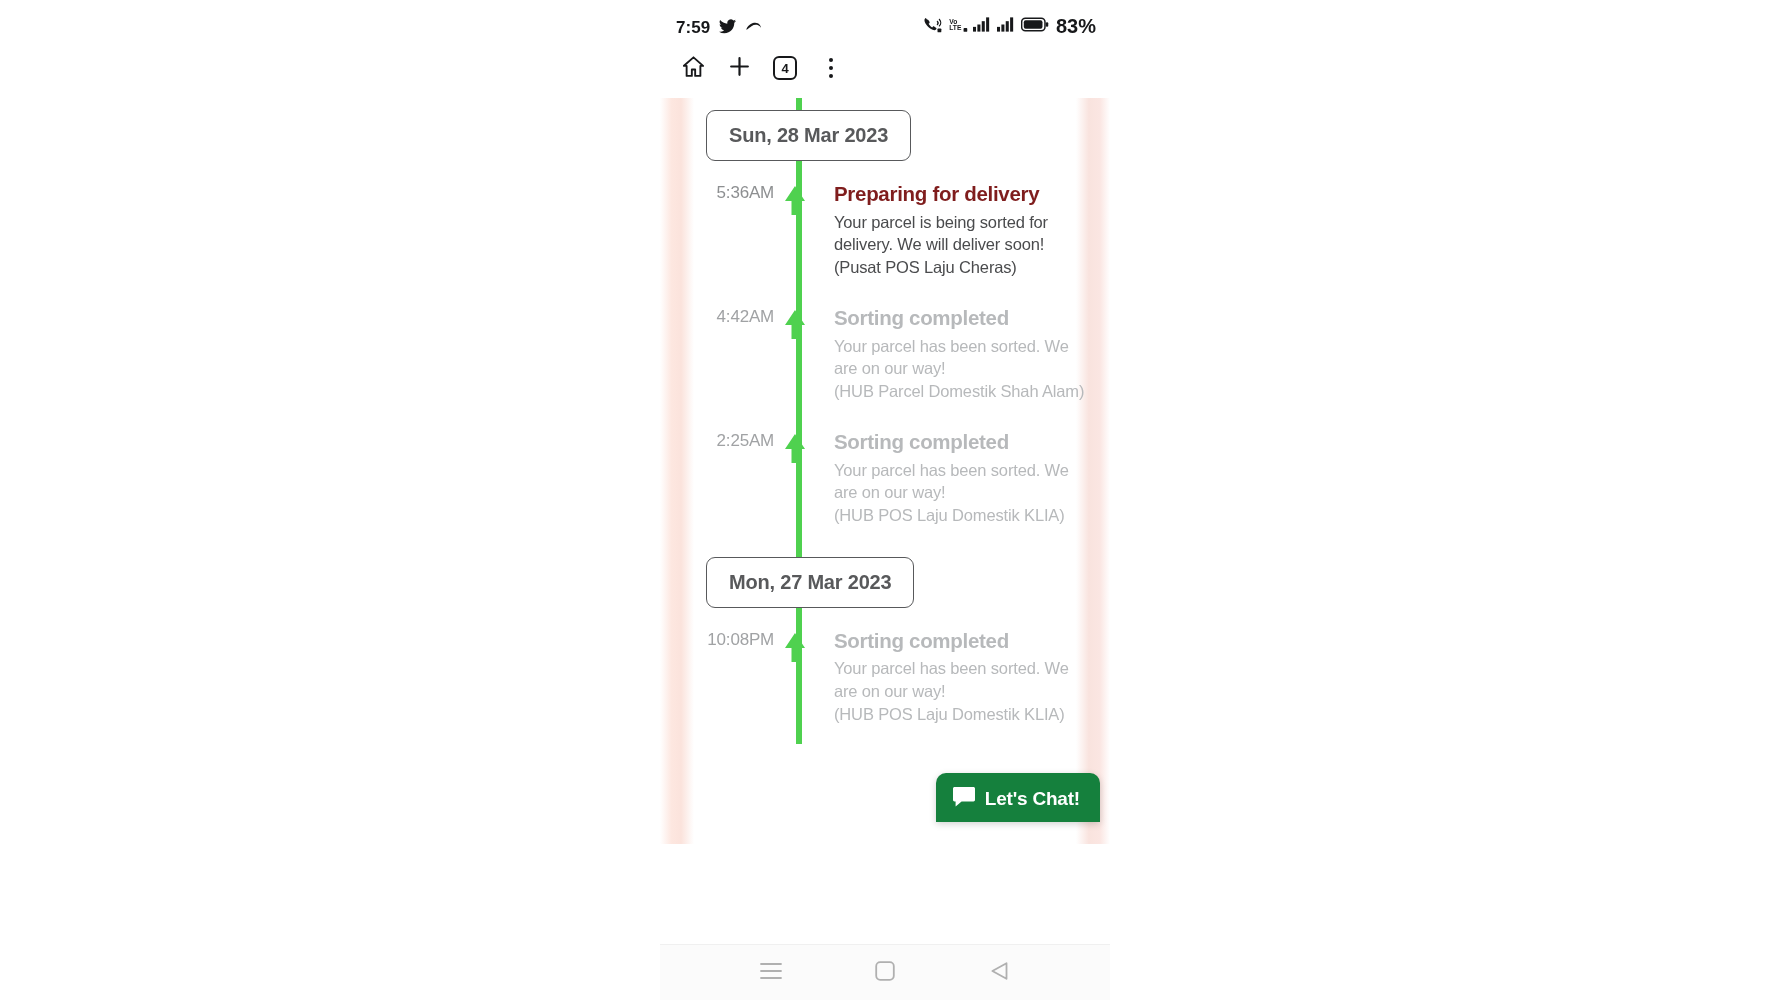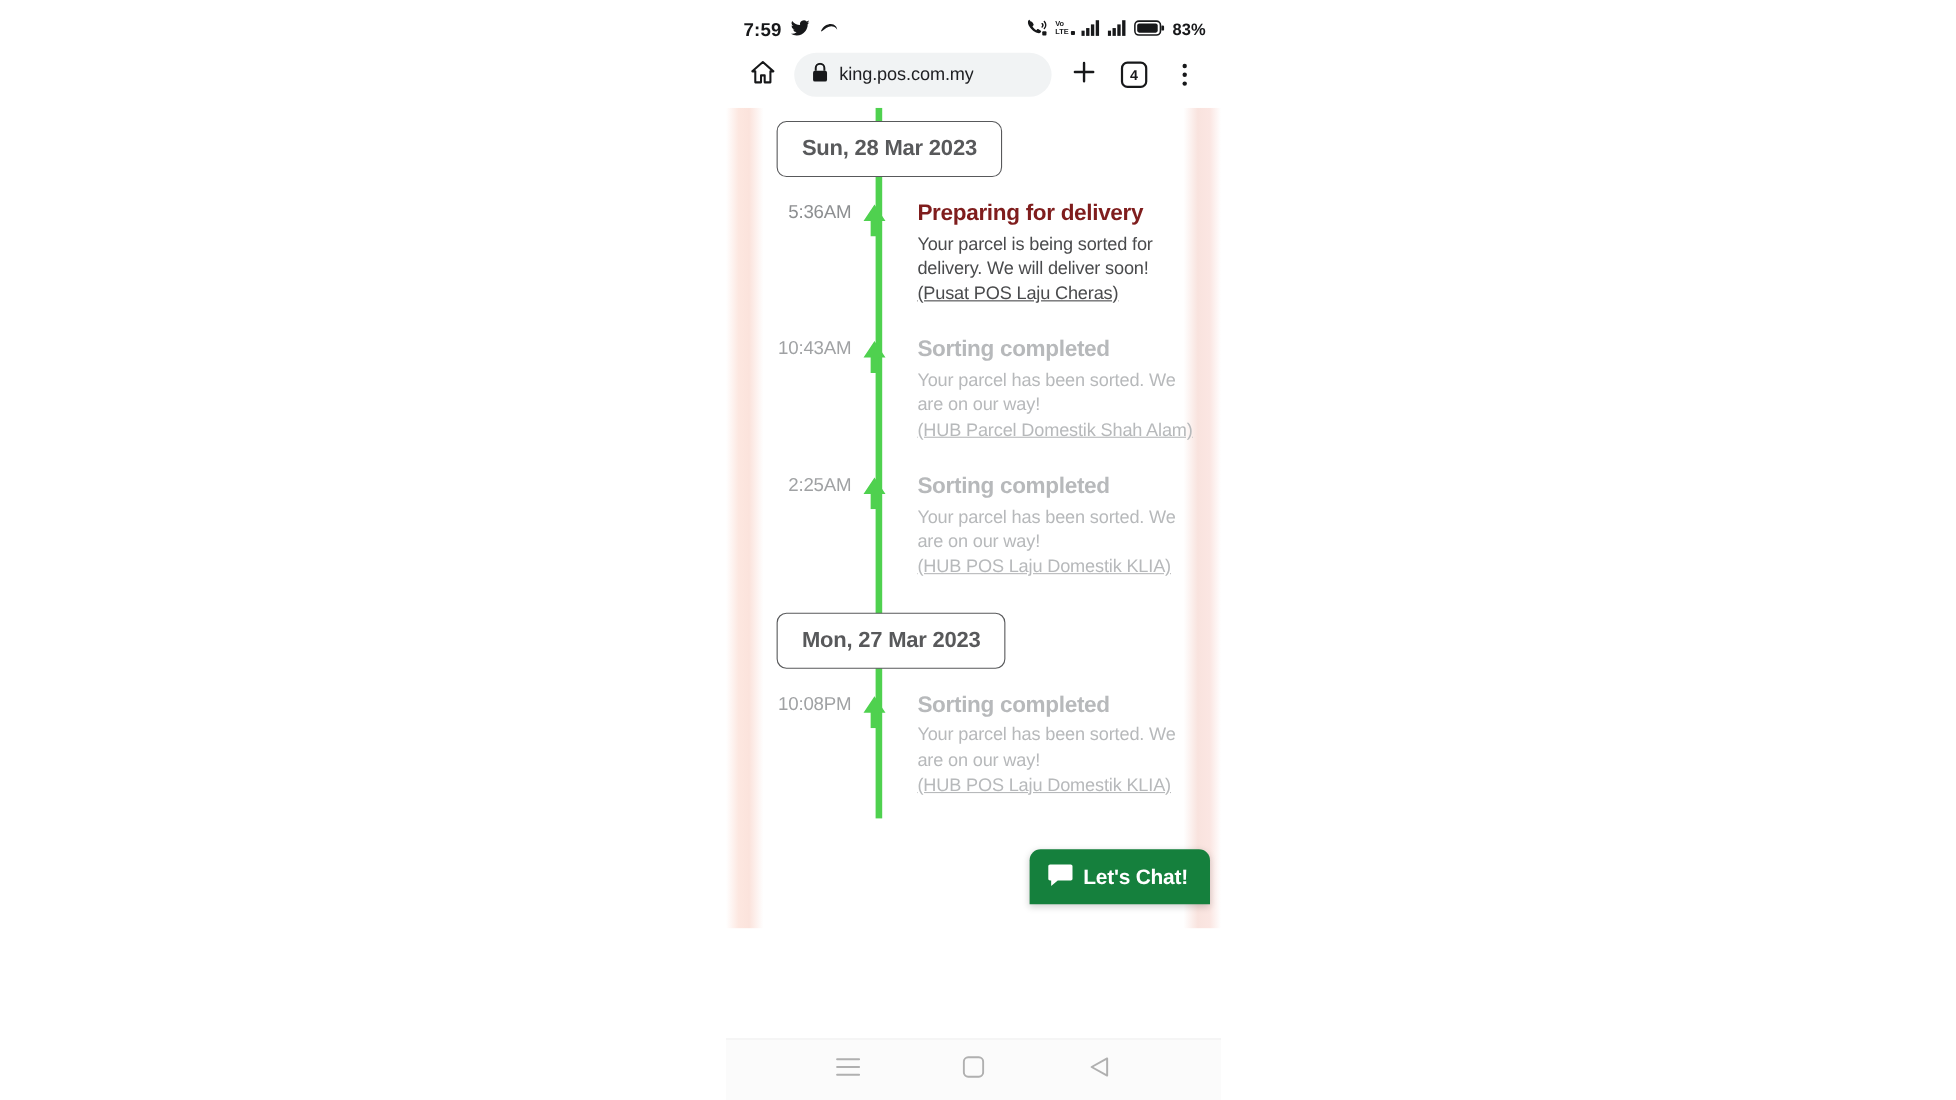--- a/index.html
+++ b/index.html
@@ -51,21 +51,21 @@
     letter-spacing: 0.1px;
   }
   .status-right {
     margin-left: auto;
     display: flex;
     align-items: center;
     gap: 5px;
   }
   .ic { display: block; }
   .batt-pct {
-    font-size: 15px;
+    font-size: 20px;
     font-weight: 600;
     color: #17181a;
     margin-left: 2px;
   }
 
   
   .browser-bar {
     height: 60px;
     background: #ffffff;
     display: flex;
@@ -241,21 +241,21 @@
   }
   .ev-desc {
     font-size: 16.5px;
     line-height: 1.38;
     letter-spacing: -0.15px;
     color: #b7b9bb;
   }
   .event.is-active .ev-title { color: #7f1d1d; }
   .event.is-active .ev-desc  { color: #4a4b4d; }
   .event.is-active .ev-time  { color: #8d8f91; }
-  .ev-loc { margin-top: 0; text-decoration: underline; }
+  .ev-loc { margin-top: 0; }
 
   
   .chat-fab {
     position: absolute;
     right: 10px;
     bottom: 22px;
     z-index: 20;
     background: #15803d;
     border-radius: 10px 10px 0 0;
     padding: 13px 20px 10px 16px;
@@ -362,29 +362,20 @@
 
     <div class="browser-bar">
       <div class="tb-btn">
         <span>
           <svg width="25" height="25" viewBox="0 0 24 24">
               <path d="M12 3.2 2.8 11.3v0.1h2.6V21h5.0v-6.1h3.2V21h5.0v-9.6h2.6z" fill="none" stroke="#17181a" stroke-width="1.8" stroke-linejoin="round"></path>
             </svg>
         </span>
       </div>
 
-      <div class="omnibox">
-        <span>
-          <svg width="15" height="18" viewBox="0 0 14 17">
-            <path d="M3.3 7V4.6a3.7 3.7 0 0 1 7.4 0V7" fill="none" stroke="#17181a" stroke-width="1.7"></path>
-            <rect x="1" y="7" width="12" height="9.2" rx="1.6" fill="#17181a"></rect>
-          </svg>
-        </span>
-        <span class="omnibox-url" title="Search or type web address">king.pos.com.my</span>
-      </div>
 
       <div class="tb-btn">
         <span>
           <svg width="25" height="25" viewBox="0 0 24 24">
             <path d="M12 4v16M4 12h16" stroke="#17181a" stroke-width="2.1" stroke-linecap="round"></path>
           </svg>
         </span>
       </div>
 
       <div class="tb-btn">
@@ -422,21 +413,21 @@
               </span>
             </div>
             <div class="ev-body">
               <div class="ev-title">Preparing for delivery</div>
               <div class="ev-desc">Your parcel is being sorted for delivery. We will deliver soon!</div>
               <div class="ev-desc ev-loc">(Pusat POS Laju Cheras)</div>
             </div>
           </div>
 
           <div class="event">
-            <div class="ev-time">10:43AM</div>
+            <div class="ev-time">4:42AM</div>
             <div class="ev-marker">
               <span>
                 <svg width="26" height="30" viewBox="0 0 26 30">
                   <path d="M13 1 L23 16 H16.5 V30 H9.5 V16 H3 Z" fill="#4fd14f"></path>
                 </svg>
               </span>
             </div>
             <div class="ev-body">
               <div class="ev-title">Sorting completed</div>
               <div class="ev-desc">Your parcel has been sorted. We are on our way!</div>

